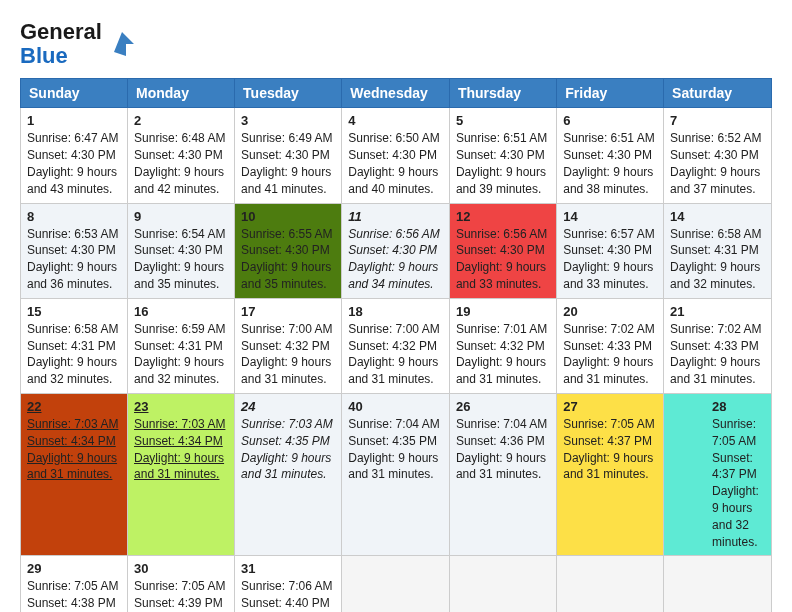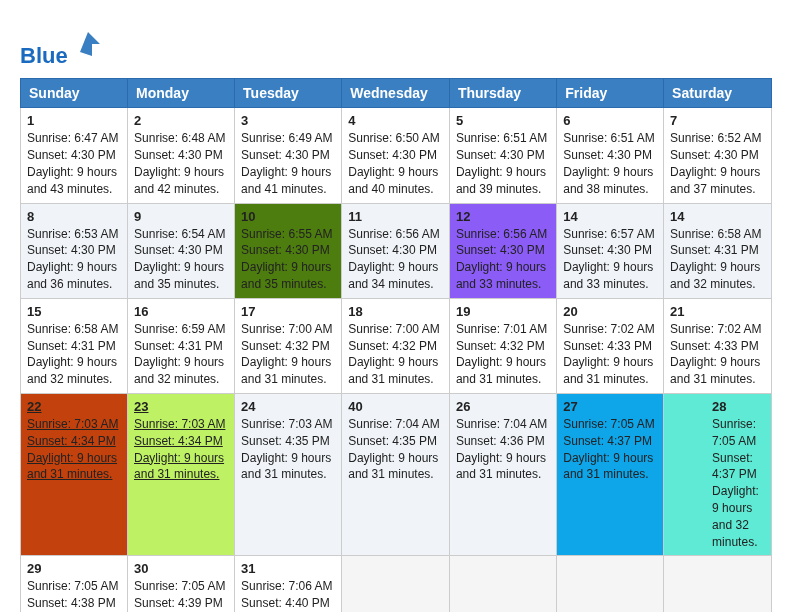--- a/index.html
+++ b/index.html
@@ -77,21 +77,21 @@
       color: #222;
     }
   </style>
 </head>
 <body>
 
 <div class="header">
   <div class="logo">
     <div style="display:flex;align-items:center;">
       <div style="font-size:22px;font-weight:bold;line-height:1.1;">
-        <br>
+        <span style="color:#1a1a1a;">General</span><br>
         <span style="color:#1a6abf;">Blue</span>
       </div>
       <svg class="logo-icon" viewBox="0 0 40 40" xmlns="http://www.w3.org/2000/svg">
         <polygon points="10,30 20,5 35,20 25,20 25,35" fill="#3a7fc1"></polygon>
       </svg>
     </div>
   </div>
   <div class="title-section">
     <div class="month-title"></div>
     <div class="location"></div>
@@ -187,29 +187,29 @@
           </div>
         </td>
         <td style="background: #4d7c0f;">
           <div class="day-num">10</div>
           <div class="day-info">
             Sunrise: 6:55 AM<br>
             Sunset: 4:30 PM<br>
             Daylight: 9 hours and 35 minutes.
           </div>
         </td>
-        <td style="background: rgb(240, 244, 248);">
+        <td style="background: rgb(240, 244, 248); font-style: italic;">
           <div class="day-num">11</div>
           <div class="day-info">
             Sunrise: 6:56 AM<br>
             Sunset: 4:30 PM<br>
             Daylight: 9 hours and 34 minutes.
           </div>
         </td>
-        <td style="background: #8b5cf6;">
+        <td style="background: #ef4444;">
           <div class="day-num">12</div>
           <div class="day-info">
             Sunrise: 6:56 AM<br>
             Sunset: 4:30 PM<br>
             Daylight: 9 hours and 33 minutes.
           </div>
         </td>
         <td style="background: rgb(240, 244, 248);">
           <div class="day-num">14</div>
           <div class="day-info">
@@ -295,21 +295,21 @@
           </div>
         </td>
         <td style="background: #bef264; text-decoration: underline;">
           <div class="day-num">23</div>
           <div class="day-info">
             Sunrise: 7:03 AM<br>
             Sunset: 4:34 PM<br>
             Daylight: 9 hours and 31 minutes.
           </div>
         </td>
-        <td style="background: rgb(240, 244, 248);">
+        <td style="background: rgb(240, 244, 248); font-style: italic;">
           <div class="day-num">24</div>
           <div class="day-info">
             Sunrise: 7:03 AM<br>
             Sunset: 4:35 PM<br>
             Daylight: 9 hours and 31 minutes.
           </div>
         </td>
         <td style="background: rgb(240, 244, 248);">
           <div class="day-num">40</div>
           <div class="day-info">
@@ -319,21 +319,21 @@
           </div>
         </td>
         <td style="background: rgb(240, 244, 248);">
           <div class="day-num">26</div>
           <div class="day-info">
             Sunrise: 7:04 AM<br>
             Sunset: 4:36 PM<br>
             Daylight: 9 hours and 31 minutes.
           </div>
         </td>
-        <td style="background: #0ea5e9; margin-top: 28px;">
+        <td style="background: #fde047; margin-top: 28px;">
           <div class="day-num">27</div>
           <div class="day-info">
             Sunrise: 7:05 AM<br>
             Sunset: 4:37 PM<br>
             Daylight: 9 hours and 31 minutes.
           </div>
         </td>
         <td style="background: #5eead4; padding-left: 48px;">
           <div class="day-num">28</div>
           <div class="day-info">

